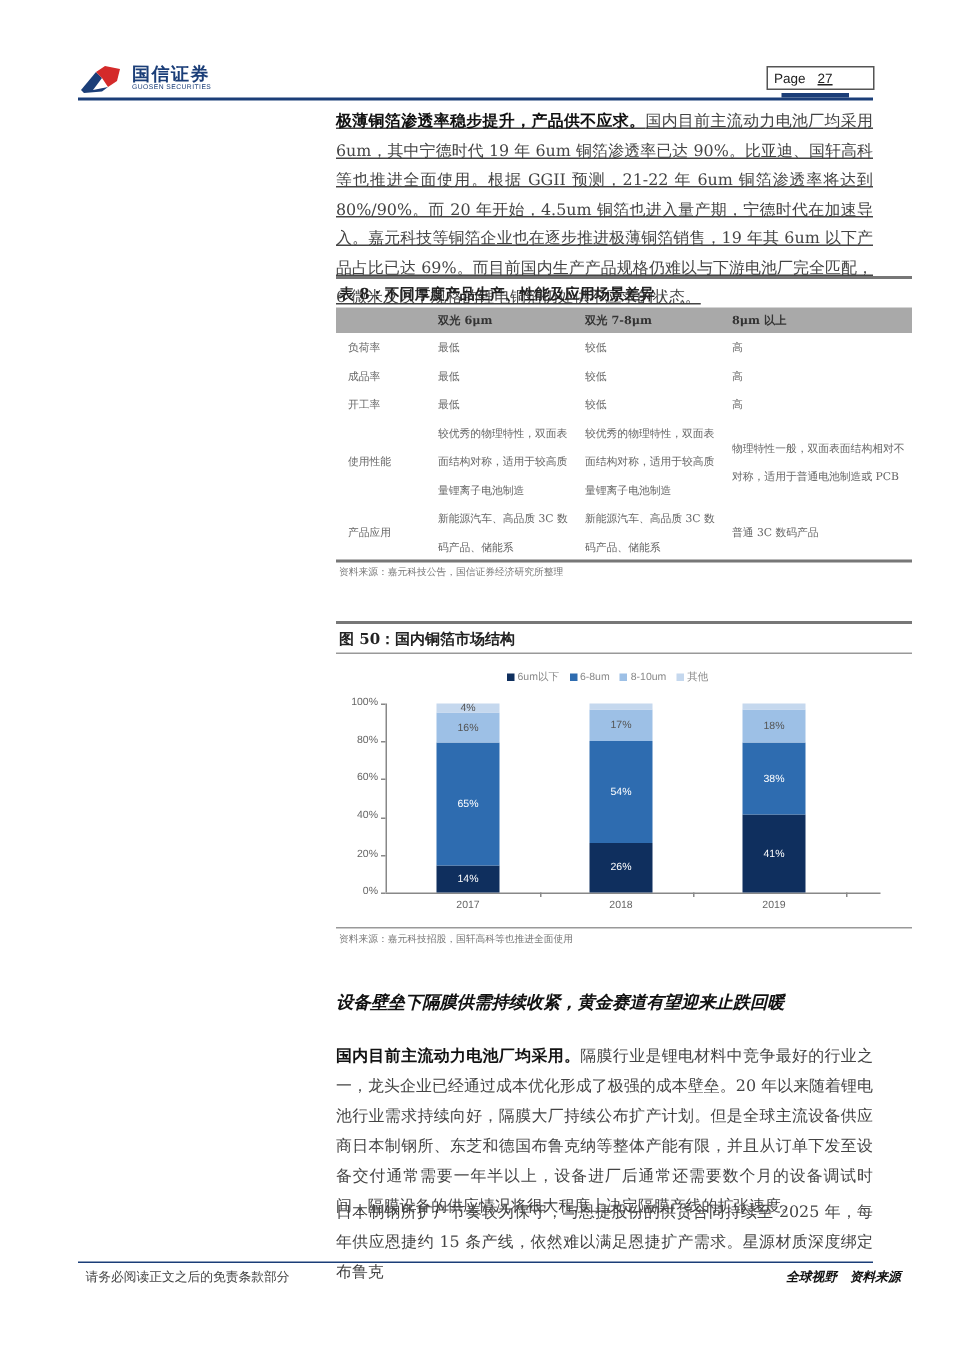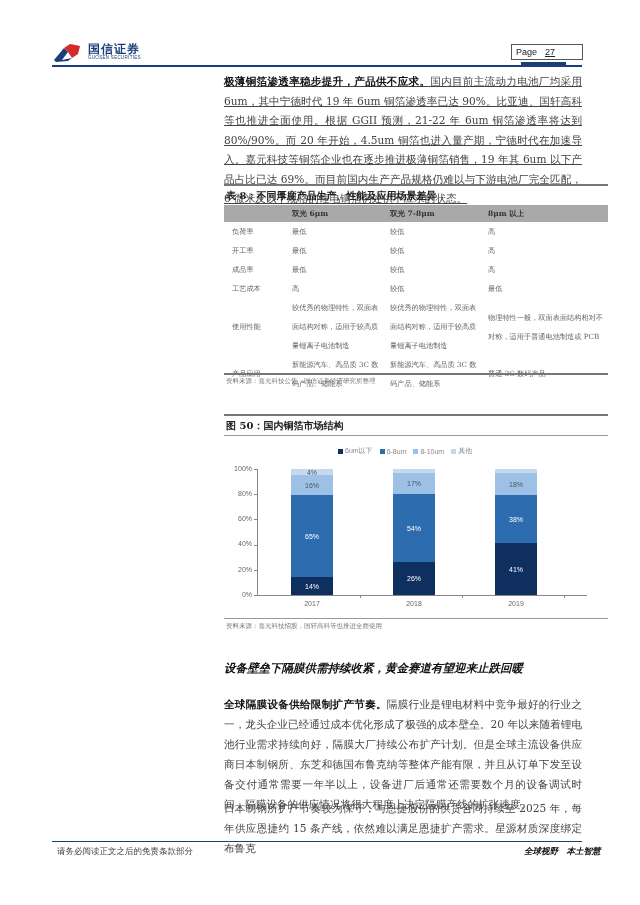--- a/index.html
+++ b/index.html
@@ -98,36 +98,30 @@
     </tr>
   </thead>
   <tbody>
     <tr>
       <td class="rh">负荷率</td>
       <td class="c1">最低</td>
       <td class="c2">较低</td>
       <td>高</td>
     </tr>
     <tr>
+      <td class="rh">成品率</td>
+      <td class="c1">最低</td>
+      <td class="c2">较低</td>
+      <td>高</td>
+    </tr>
+    <tr>
       <td class="rh">开工率</td>
       <td class="c1">最低</td>
       <td class="c2">较低</td>
       <td>高</td>
-    </tr>
-    <tr>
-      <td class="rh">成品率</td>
-      <td class="c1">最低</td>
-      <td class="c2">较低</td>
-      <td>高</td>
-    </tr>
-    <tr>
-      <td class="rh">工艺成本</td>
-      <td class="c1">高</td>
-      <td class="c2">较低</td>
-      <td>最低</td>
     </tr>
     <tr>
       <td class="rh">使用性能</td>
       <td class="c1" style="line-height:19px;">较优秀的物理特性，双面表面结构对称，适用于较高质量锂离子电池制造</td>
       <td class="c2" style="line-height:19px;">较优秀的物理特性，双面表面结构对称，适用于较高质量锂离子电池制造</td>
       <td style="line-height:19px;">物理特性一般，双面表面结构相对不对称，适用于普通电池制造或 PCB</td>
     </tr>
     <tr>
       <td class="rh">产品应用</td>
       <td class="c1" style="line-height:19px;">新能源汽车、高品质 3C 数码产品、储能系</td>
@@ -205,22 +199,22 @@
   </div>
   <div class="xlabel" style="left:273px;">2019</div>
 </div>
 
 <div class="chart-bottom-rule"></div>
 <div class="source" style="top:622px;">资料来源：嘉元科技招股，国轩高科等也推进全面使用</div>
 
 <div class="section-heading">设备壁垒下隔膜供需持续收紧，黄金赛道有望迎来止跌回暖</div>
 
 <div class="content para p2" style="width:358px; line-height:20px;">
-  <b>全球隔膜设备供给限制扩产节奏。</b><span>隔膜行业是锂电材料中竞争最好的行业之一，龙头企业已经通过成本优化形成了极强的成本壁垒。20 年以来随着锂电池行业需求持续向好，隔膜大厂持续公布扩产计划。但是全球主流设备供应商日本制钢所、东芝和德国布鲁克纳等整体产能有限，并且从订单下发至设备交付通常需要一年半以上，设备进厂后通常还需要数个月的设备调试时间，隔膜设备的供应情况将很大程度上决定隔膜产线的扩张速度。</span>
+  <b>国内目前主流动力电池厂均采用。</b><span>隔膜行业是锂电材料中竞争最好的行业之一，龙头企业已经通过成本优化形成了极强的成本壁垒。20 年以来随着锂电池行业需求持续向好，隔膜大厂持续公布扩产计划。但是全球主流设备供应商日本制钢所、东芝和德国布鲁克纳等整体产能有限，并且从订单下发至设备交付通常需要一年半以上，设备进厂后通常还需要数个月的设备调试时间，隔膜设备的供应情况将很大程度上决定隔膜产线的扩张速度。</span>
 </div>
 
 <div class="content para p3" style="width:358px; line-height:20px;">
   <span>日本制钢所扩产节奏较为保守，与恩捷股份的供货合同持续至 2025 年，每年供应恩捷约 15 条产线，依然难以满足恩捷扩产需求。星源材质深度绑定布鲁克</span>
 </div>
 
 <div class="footer-rule"></div>
 <div class="footer-left">请务必阅读正文之后的免责条款部分</div>
-<div class="footer-right">全球视野　本土智慧</div>
+<div class="footer-right">全球视野　资料来源</div>
 
 </body></html>

